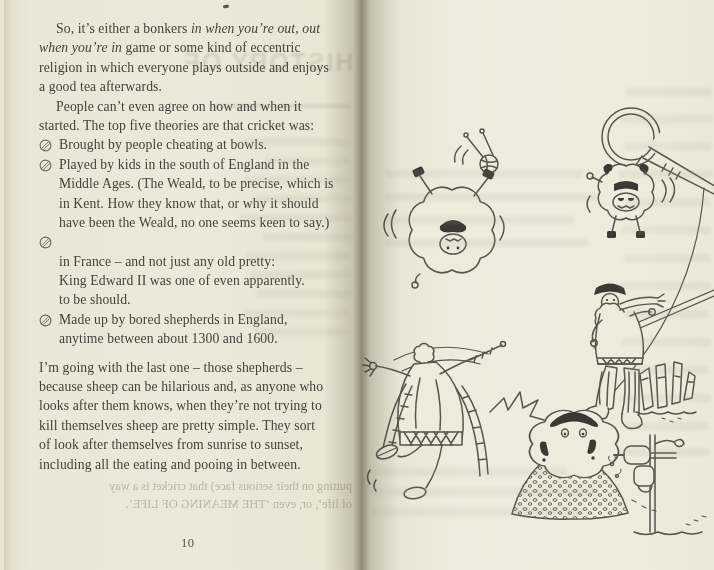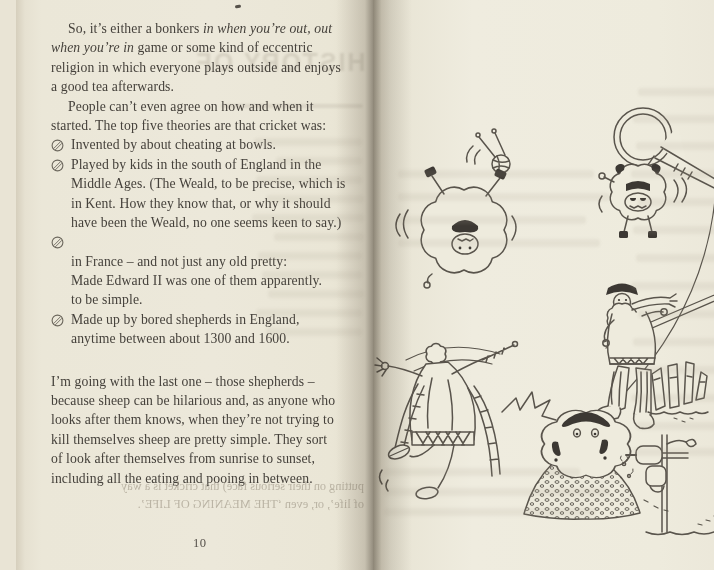--- a/index.html
+++ b/index.html
@@ -1,21 +1,21 @@
 <!DOCTYPE html>
 <html><head>
 <meta charset="utf-8">
 <style>
   html,body{margin:0;padding:0;}
   body{
     width:714px;height:570px;overflow:hidden;position:relative;
     background:#e9e4d5;
     font-family:"Liberation Serif", serif;
   }
-  #book{position:absolute;left:16px;top:0;width:595px;height:570px;}
+  #book{position:absolute;left:4px;top:0;width:595px;height:570px;}
   .page{position:absolute;top:0;width:357px;height:570px;}
   .page.left{
     left:0;
     background:linear-gradient(90deg,#d6cfbd 0,#e6e1d1 2.5%,#ebe7d8 7%,#ece8da 55%,#eae6d6 88%,#e2dccb 100%);
   }
   .page.right{
     left:357px;
     background:linear-gradient(90deg,#d8d1bf 0,#e8e4d4 5%,#efecdf 28%,#eeebdd 80%,#ebe7d9 100%);
   }
   .gutter{
@@ -25,21 +25,21 @@
   .page-text{
     position:absolute;white-space:pre;color:#45413b;
     font-size:13.7px;line-height:19.4px;
     letter-spacing:.1px;
   }
   #left-text{left:35px;top:19px;}
   .line{height:19.4px;position:relative;}
   .line.ind{padding-left:17px;}
   .line.hang{padding-left:20px;}
   .line.bull{padding-left:20px;}
-  .line.gap{margin-top:23px;}
+  .line.gap{margin-top:9px;}
   .it{font-style:italic;}
   .bd{font-weight:bold;color:#3b3731;}
   .bullet{position:absolute;left:0;top:3px;width:13px;height:13px;}
   .pagenum{position:absolute;font-size:12.6px;color:#55504a;letter-spacing:.5px;}
   #pn-left{left:177px;top:536px;}
   
   .ghost-heading{
     position:absolute;left:175px;top:48px;width:178px;
     font-weight:bold;font-size:25px;letter-spacing:2px;color:#b7b0a0;
     transform:scaleX(-1);opacity:.42;filter:blur(1.1px);
@@ -67,27 +67,27 @@
 <body>
 
 <div id="book">
 
   <div class="page left">
     <div class="ghost-heading">HISTORY OF</div>
     <div class="ghost-rule"></div>
     <div id="left-text" class="page-text"><div class="line ind"><span>So, it’s either a bonkers </span><span class="it">in when you’re out, out</span></div><div class="line"><span class="it">when you’re in</span><span> game or some kind of eccentric</span></div><div class="line"><span>religion in which everyone plays outside and enjoys</span></div><div class="line"><span>a good tea afterwards.</span></div><div class="line ind"><span>People can’t even agree on how and when it</span></div><div class="line"><span>started. The top five theories are that cricket was:</span></div><div class="line bull"><span class="bullet"><svg width="13" height="13" viewBox="0 0 13 13">
               <circle cx="6.5" cy="6.5" r="5.4" fill="none" stroke="#6b665c" stroke-width="1.1"></circle>
               <path d="M2.6 9.6 L9.6 2.6 M4.2 11 L11 4.2" stroke="#6b665c" stroke-width="0.9" fill="none"></path>
-            </svg></span><span>Invented by about cheating at bowls.</span></div><div class="line bull"><span class="bullet"><svg width="13" height="13" viewBox="0 0 13 13">
+            </svg></span><span>Brought by people cheating at bowls.</span></div><div class="line bull"><span class="bullet"><svg width="13" height="13" viewBox="0 0 13 13">
               <circle cx="6.5" cy="6.5" r="5.4" fill="none" stroke="#6b665c" stroke-width="1.1"></circle>
               <path d="M2.6 9.6 L9.6 2.6 M4.2 11 L11 4.2" stroke="#6b665c" stroke-width="0.9" fill="none"></path>
             </svg></span><span>Played by kids in the south of England in the</span></div><div class="line hang"><span>Middle Ages. (The Weald, to be precise, which is</span></div><div class="line hang"><span>in Kent. How they know that, or why it should</span></div><div class="line hang"><span>have been the Weald, no one seems keen to say.)</span></div><div class="line bull"><span class="bullet"><svg width="13" height="13" viewBox="0 0 13 13">
               <circle cx="6.5" cy="6.5" r="5.4" fill="none" stroke="#6b665c" stroke-width="1.1"></circle>
               <path d="M2.6 9.6 L9.6 2.6 M4.2 11 L11 4.2" stroke="#6b665c" stroke-width="0.9" fill="none"></path>
-            </svg></span></div><div class="line hang"><span>in France – and not just any old pretty:</span></div><div class="line hang"><span>Made Edward II was one of them apparently.</span></div><div class="line hang"><span>to be simple.</span></div><div class="line bull"><span class="bullet"><svg width="13" height="13" viewBox="0 0 13 13">
+            </svg></span></div><div class="line hang"><span>in France – and not just any old pretty:</span></div><div class="line hang"><span>King Edward II was one of even apparently.</span></div><div class="line hang"><span>to be should.</span></div><div class="line bull"><span class="bullet"><svg width="13" height="13" viewBox="0 0 13 13">
               <circle cx="6.5" cy="6.5" r="5.4" fill="none" stroke="#6b665c" stroke-width="1.1"></circle>
               <path d="M2.6 9.6 L9.6 2.6 M4.2 11 L11 4.2" stroke="#6b665c" stroke-width="0.9" fill="none"></path>
             </svg></span><span>Made up by bored shepherds in England,</span></div><div class="line hang"><span>anytime between about 1300 and 1600.</span></div><div class="line gap"><span>I’m going with the last one – those shepherds –</span></div><div class="line"><span>because sheep can be hilarious and, as anyone who</span></div><div class="line"><span>looks after them knows, when they’re not trying to</span></div><div class="line"><span>kill themselves sheep are pretty simple. They sort</span></div><div class="line"><span>of look after themselves from sunrise to sunset,</span></div><div class="line"><span>including all the eating and pooing in between.</span></div></div>
     <div id="left-ghost">
         <div class="ghost-line" style="left: 92px; top: 477px; width: 256px;">putting on their serious face) that cricket is a way</div>
         <div class="ghost-line" style="left: 92px; top: 495px; width: 256px;">of life’, or, even ‘THE MEANING OF LIFE’.</div>
       </div>
     <div class="pagenum" id="pn-left">10</div>
   </div>
 

